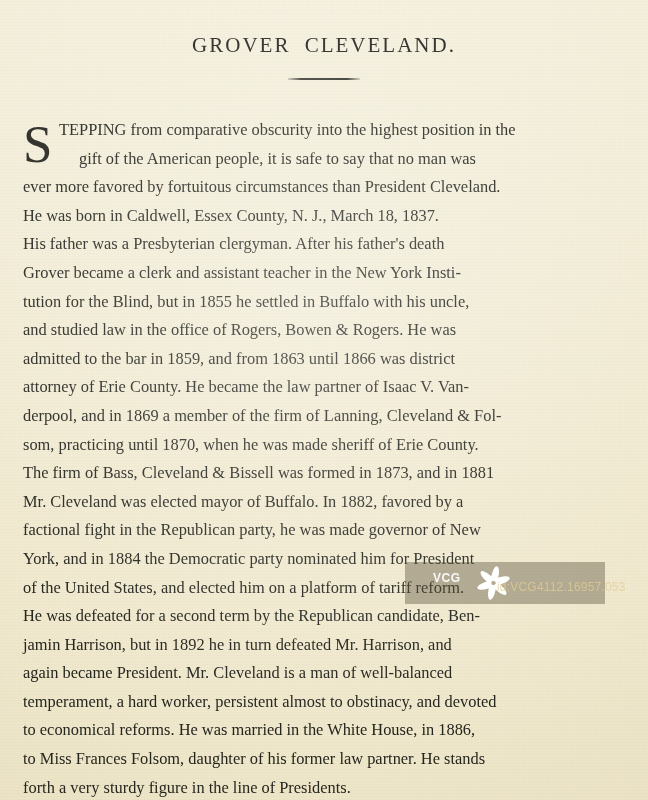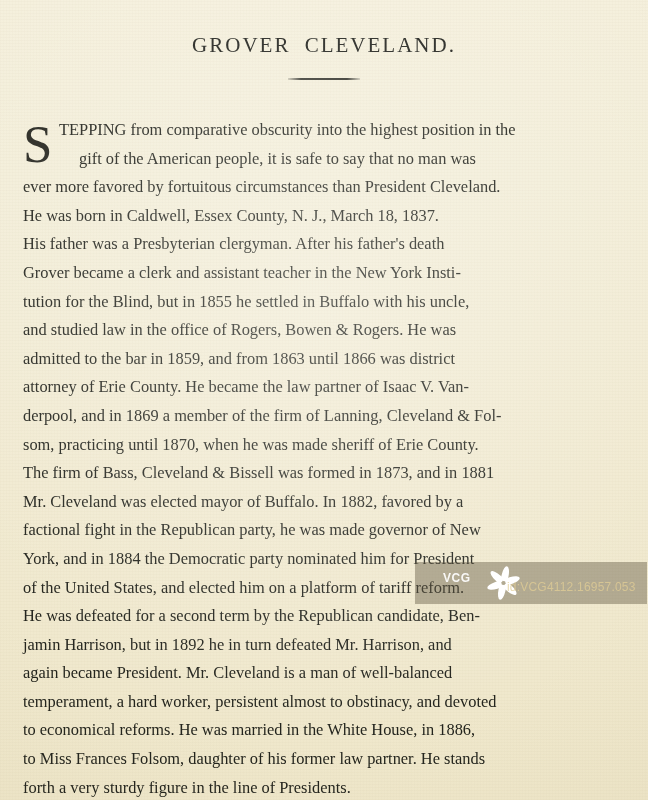--- a/index.html
+++ b/index.html
@@ -92,23 +92,23 @@
     line-height: 53px;
     color: #26261f;
     font-family: "Liberation Serif", "DejaVu Serif", serif;
   }
   .l1 { padding-left: 36px; }
   .l2 { padding-left: 56px; }
 
   
   #watermark {
     position: absolute;
-    left: 415px;
+    left: 405px;
     top: 562px;
-    width: 232px;
+    width: 200px;
     height: 42px;
     background: rgba(92, 84, 62, .42);
     pointer-events: none;
   }
   #wm-text {
     position: absolute;
     left: 28px;
     top: 9px;
     font-family: "Liberation Sans", sans-serif;
     font-size: 12px;

